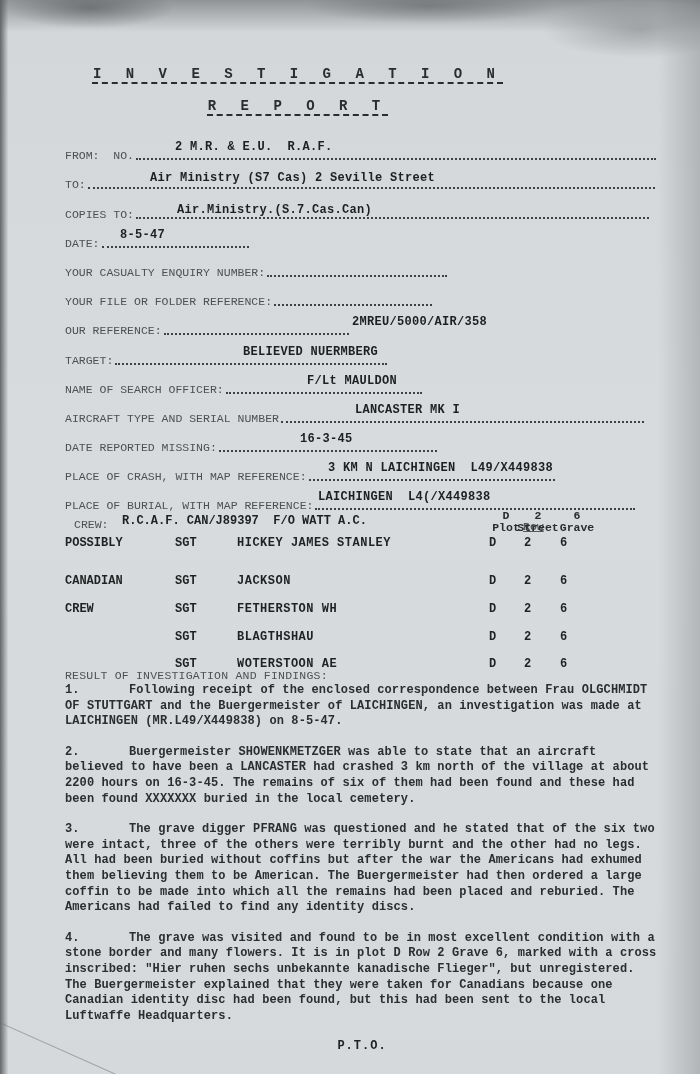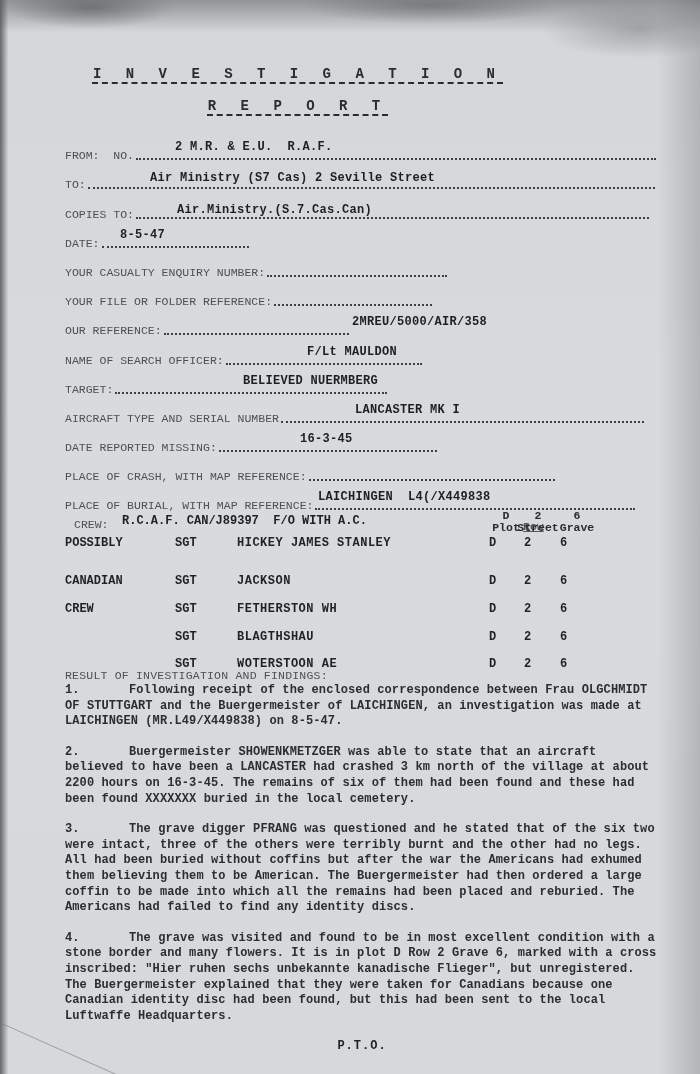--- a/index.html
+++ b/index.html
@@ -90,54 +90,55 @@
       <span class="flabel">YOUR FILE OR FOLDER REFERENCE:</span>
       <span class="leader" style="width:158px"></span>
       <span class="fvalue"></span>
     </div>
     <div class="fline">
       <span class="flabel">OUR REFERENCE:</span>
       <span class="leader" style="width:185px"></span>
       <span class="fvalue" style="left:352px">2MREU/5000/AIR/358</span>
     </div>
     <div class="fline">
+      <span class="flabel">TARGET:</span>
+      <span class="leader" style="width:272px"></span>
+      <span class="fvalue" style="left:243px">BELIEVED NUERMBERG</span>
+    </div>
+    <div class="fline">
       <span class="flabel">NAME OF SEARCH OFFICER:</span>
       <span class="leader" style="width:196px"></span>
       <span class="fvalue" style="left:307px">F/Lt MAULDON</span>
     </div>
     <div class="fline">
-      <span class="flabel">TARGET:</span>
-      <span class="leader" style="width:272px"></span>
-      <span class="fvalue" style="left:243px">BELIEVED NUERMBERG</span>
-    </div>
-    <div class="fline">
       <span class="flabel">AIRCRAFT TYPE AND SERIAL NUMBER</span>
       <span class="leader" style="width:363px"></span>
       <span class="fvalue" style="left:355px">LANCASTER MK I</span>
     </div>
     <div class="fline">
       <span class="flabel">DATE REPORTED MISSING:</span>
       <span class="leader" style="width:218px"></span>
       <span class="fvalue" style="left:300px">16-3-45</span>
     </div>
     <div class="fline">
       <span class="flabel">PLACE OF CRASH, WITH MAP REFERENCE:</span>
       <span class="leader" style="width:246px"></span>
+      <span class="fvalue" style="left:328px">3 KM N LAICHINGEN  L49/X449838</span>
     </div>
     <div class="fline">
       <span class="flabel">PLACE OF BURIAL, WITH MAP REFERENCE:</span>
       <span class="leader" style="width:320px"></span>
       <span class="fvalue" style="left:318px">LAICHINGEN  L4(/X449838</span>
     </div>
   </div>
 
   <div class="crew">
     <div class="hline">
       <span class="clabel">CREW:</span>
-      <span class="cval">R.C.A.F. CAN/J89397  F/O WITH A.C.</span>
+      <span class="cval">R.C.A.F. CAN/J89397  F/O WATT A.C.</span>
       <span class="colhead" style="left:474px;top:-4px">
         <span class="ct">D</span>
         <span class="cb">Plot</span>
       </span>
       <span class="colhead" style="left:506px;top:-4px">
         <span class="ct">2</span>
         <span class="cb"><span>Street</span><span class="ostrike">Row</span></span>
       </span>
       <span class="colhead" style="left:545px;top:-4px">
         <span class="ct">6</span>

